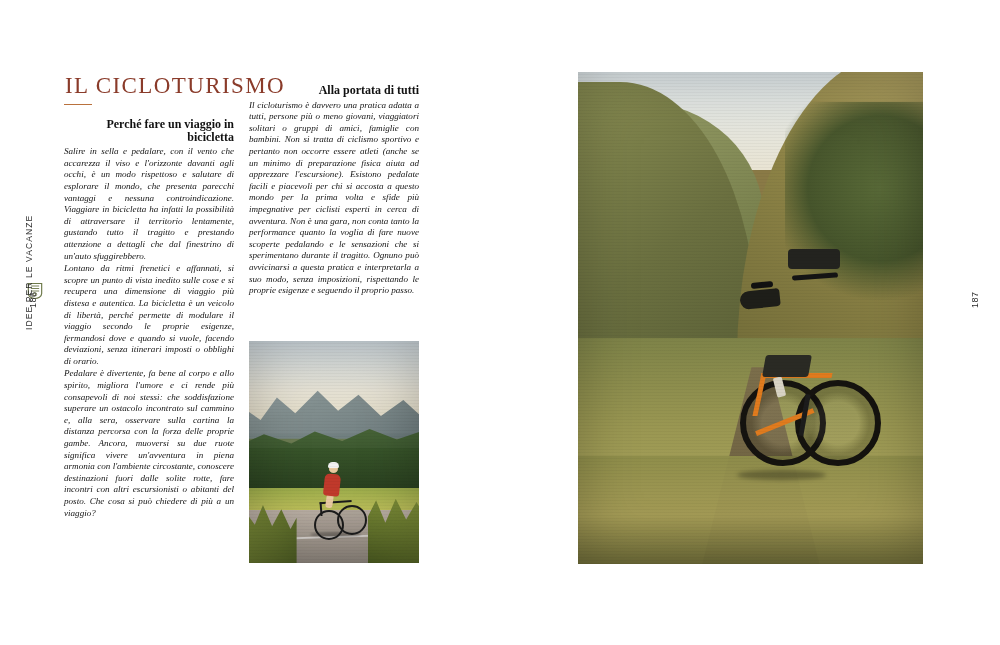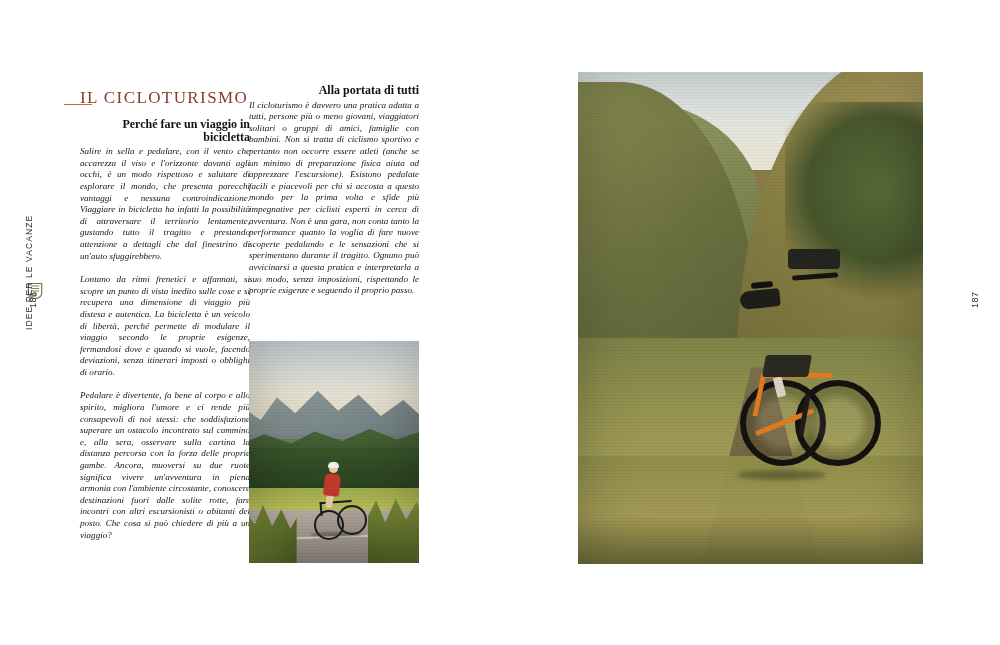--- a/index.html
+++ b/index.html
@@ -76,45 +76,45 @@
     width: 20px;
     height: 20px;
     color: #6e7a4a;
   }
 
   .chapter-title {
     position: absolute;
     left: 64px;
     top: 72px;
     font-family: "Liberation Serif", serif;
-    font-size: 17px;
+    font-size: 23px;
     letter-spacing: 1.4px;
     color: #8a3b2a;
     font-weight: normal;
-    margin: 16px;
+    margin: 1px;
   }
   .title-rule {
     position: absolute;
     left: 64px;
     top: 104px;
     width: 28px;
     height: 1px;
     background: #b9713d;
   }
 
   .col {
     position: absolute;
     font-size: 9.1px;
     line-height: 11.6px;
     text-align: justify;
     color: #141414;
     hyphens: auto;
   }
   .col-1 {
-    left: 80px;
+    left: 64px;
     top: 118px;
     width: 170px;
   }
   .col-2 {
     left: 249px;
     top: 84px;
     width: 170px;
   }
   .subhead {
     font-family: "Liberation Serif", serif;
@@ -124,21 +124,21 @@
     margin: 0 0 3px 0;
     text-align: right;
     color: #111;
   }
   .col p {
     margin: 0;
     text-indent: 0;
     font-style: italic;
   }
   .col p + p {
-    margin-top: 12px;
+    margin-top: 1px;
   }
 
   
   .photo-left {
     position: absolute;
     left: 249px;
     top: 341px;
     width: 170px;
     height: 222px;
     overflow: hidden;

